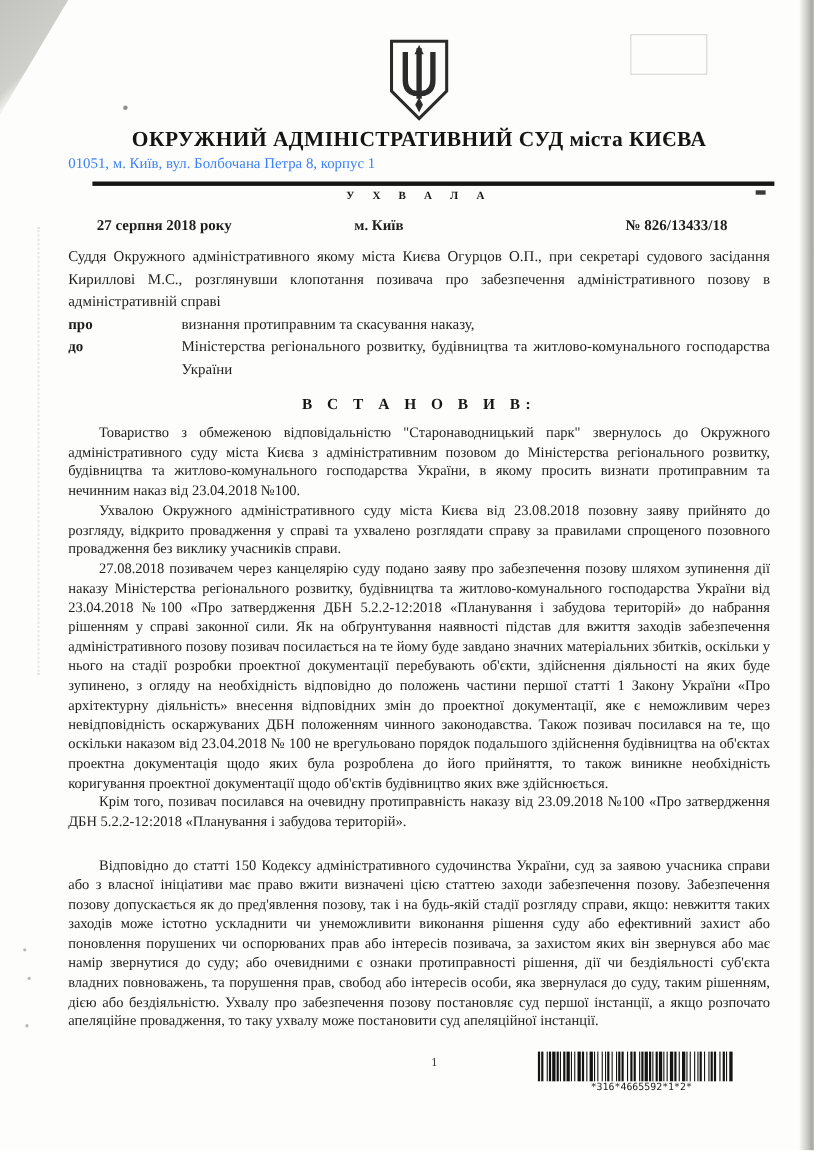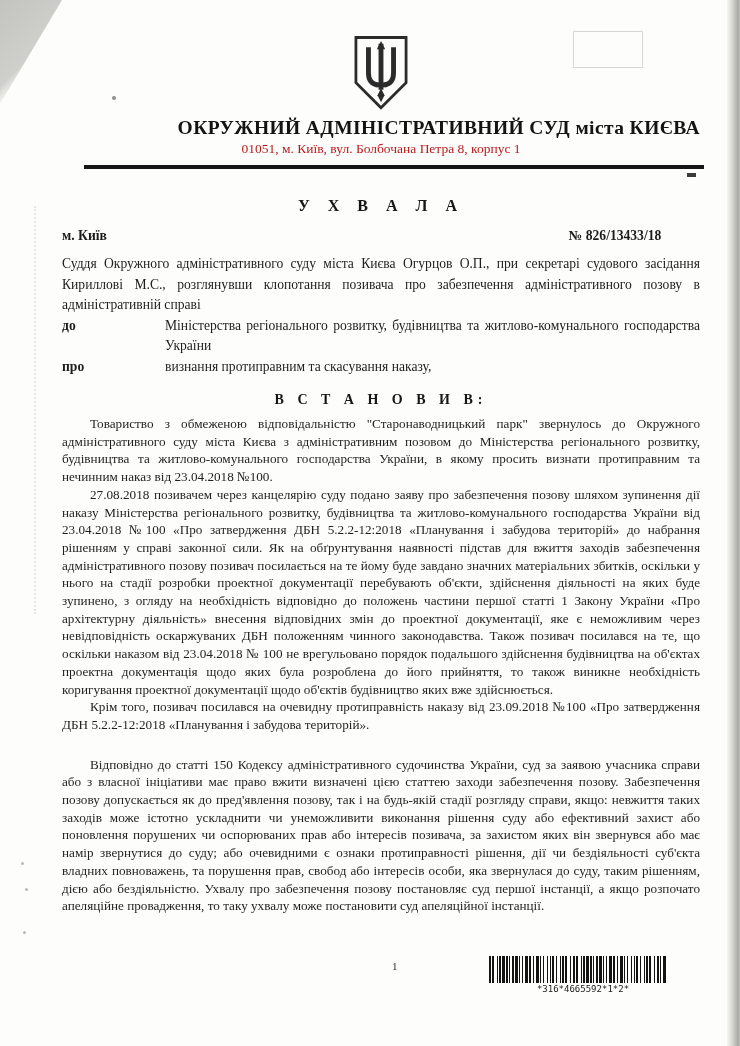--- a/index.html
+++ b/index.html
@@ -32,27 +32,27 @@
   .speck.s2 { left:21px; top:862px; }
   .speck.s3 { left:25px; top:888px; }
   .speck.s4 { left:23px; top:931px; }
   .speck.s5 { left:687px; top:173px; width:9px; height:4px; border-radius:0; background:#3a3a3a; }
 
   .content { position:absolute; left:62px; top:0; width:638px; }
 
   .emblem { display:block; margin:34px auto 5px auto; }
 
   .court-name {
-    text-align:right; font-weight:bold; font-size:19.5px; letter-spacing:.4px;
+    text-align:center; font-weight:bold; font-size:19.5px; letter-spacing:.4px;
     color:#141414; white-space:nowrap;
   }
-  .court-address { text-align:center; font-size:13.5px; margin-top:2px; color:#b91c1c;font-family:Liberation Serif, serif; }
+  .court-address { text-align:left; font-size:13.5px; margin-top:2px; color:#3b82f6;font-family:Liberation Serif, serif; }
   .divider-rule { height:4px; background:#161616; margin:8px -4px 0 22px; }
 
-  .doc-type { text-align:center; font-weight:bold; font-size:16px; letter-spacing:7px; margin-top:28px; color:#161616; }
+  .doc-type { text-align:center; font-weight:bold; font-size:10px; letter-spacing:7px; margin-top:4px; color:#161616; }
   .doc-subtitle { text-align:center; font-weight:bold; font-size:13px; margin-top:4px; word-spacing:2px; }
 
   .date-row { display:flex; margin-top:13px; font-weight:bold; font-size:13.6px; }
   .date-row .date { padding-left:26px; width:260px; }
   .date-row .city { flex:1; text-align:left; }
   .date-row .case-number { width:170px; text-align:center; }
 
   .intro { margin-top:10px; font-size:13.6px; line-height:20.5px; text-align:justify; }
 
   .parties { margin-top:0; font-size:13.6px; line-height:20.5px; }
@@ -108,40 +108,42 @@
       <path d="M50 78 L45 88 L50 98 L55 88 Z" fill="#2b2b2b"></path>
     </svg>
 
     <div class="court-name">ОКРУЖНИЙ АДМІНІСТРАТИВНИЙ СУД міста КИЄВА</div>
     <div class="court-address">01051, м. Київ, вул. Болбочана Петра 8, корпус 1</div>
     <div class="divider-rule"></div>
 
     <div class="doc-type">У Х В А Л А</div>
 
     <div class="date-row">
+      <span class="date">27 серпня 2018 року</span>
       <span class="city">м. Київ</span>
       <span class="case-number">№ 826/13433/18</span>
     </div>
 
-    <div class="intro">Суддя Окружного адміністративного суду міста Києва Огурцов О.П., при секретарі судового засідання Кириллові М.С., розглянувши клопотання позивача про забезпечення адміністративного позову в адміністративній справі</div>
+    <div class="intro">Суддя Окружного адміністративного якому міста Києва Огурцов О.П., при секретарі судового засідання Кириллові М.С., розглянувши клопотання позивача про забезпечення адміністративного позову в адміністративній справі</div>
 
     <div class="parties">
+      <div class="party-row">
+        <span class="party-label">про</span>
+        <span class="party-text">визнання протиправним та скасування наказу,</span>
+      </div>
       <div class="party-row">
         <span class="party-label">до</span>
         <span class="party-text">Міністерства регіонального розвитку, будівництва та житлово-комунального господарства України</span>
       </div>
-      <div class="party-row">
-        <span class="party-label">про</span>
-        <span class="party-text">визнання протиправним та скасування наказу,</span>
-      </div>
     </div>
 
     <div class="resolution-heading">В С Т А Н О В И В:</div>
 
     <p class="para">Товариство з обмеженою відповідальністю "Старонаводницький парк" звернулось до Окружного адміністративного суду міста Києва з адміністративним позовом до Міністерства регіонального розвитку, будівництва та житлово-комунального господарства України, в якому просить визнати протиправним та нечинним наказ від 23.04.2018 №100.</p>
+    <p class="para">Ухвалою Окружного адміністративного суду міста Києва від 23.08.2018 позовну заяву прийнято до розгляду, відкрито провадження у справі та ухвалено розглядати справу за правилами спрощеного позовного провадження без виклику учасників справи.</p>
     <p class="para">27.08.2018 позивачем через канцелярію суду подано заяву про забезпечення позову шляхом зупинення дії наказу Міністерства регіонального розвитку, будівництва та житлово-комунального господарства України від 23.04.2018 №100 «Про затвердження ДБН 5.2.2-12:2018 «Планування і забудова територій» до набрання рішенням у справі законної сили. Як на обґрунтування наявності підстав для вжиття заходів забезпечення адміністративного позову позивач посилається на те йому буде завдано значних матеріальних збитків, оскільки у нього на стадії розробки проектної документації перебувають об'єкти, здійснення діяльності на яких буде зупинено, з огляду на необхідність відповідно до положень частини першої статті 1 Закону України «Про архітектурну діяльність» внесення відповідних змін до проектної документації, яке є неможливим через невідповідність оскаржуваних ДБН положенням чинного законодавства. Також позивач посилався на те, що оскільки наказом від 23.04.2018 № 100 не врегульовано порядок подальшого здійснення будівництва на об'єктах проектна документація щодо яких була розроблена до його прийняття, то також виникне необхідність коригування проектної документації щодо об'єктів будівництво яких вже здійснюється.</p>
     <p class="para">Крім того, позивач посилався на очевидну протиправність наказу від 23.09.2018 №100 «Про затвердження ДБН 5.2.2-12:2018 «Планування і забудова територій».</p>
     <p class="para gap-before">Відповідно до статті 150 Кодексу адміністративного судочинства України, суд за заявою учасника справи або з власної ініціативи має право вжити визначені цією статтею заходи забезпечення позову. Забезпечення позову допускається як до пред'явлення позову, так і на будь-якій стадії розгляду справи, якщо: невжиття таких заходів може істотно ускладнити чи унеможливити виконання рішення суду або ефективний захист або поновлення порушених чи оспорюваних прав або інтересів позивача, за захистом яких він звернувся або має намір звернутися до суду; або очевидними є ознаки протиправності рішення, дії чи бездіяльності суб'єкта владних повноважень, та порушення прав, свобод або інтересів особи, яка звернулася до суду, таким рішенням, дією або бездіяльністю. Ухвалу про забезпечення позову постановляє суд першої інстанції, а якщо розпочато апеляційне провадження, то таку ухвалу може постановити суд апеляційної інстанції.</p>
   </div>
 
   <div class="page-number">1</div>
 
   <div class="barcode-wrap">
     <div class="barcode">
         <i style="width:2px"></i>

